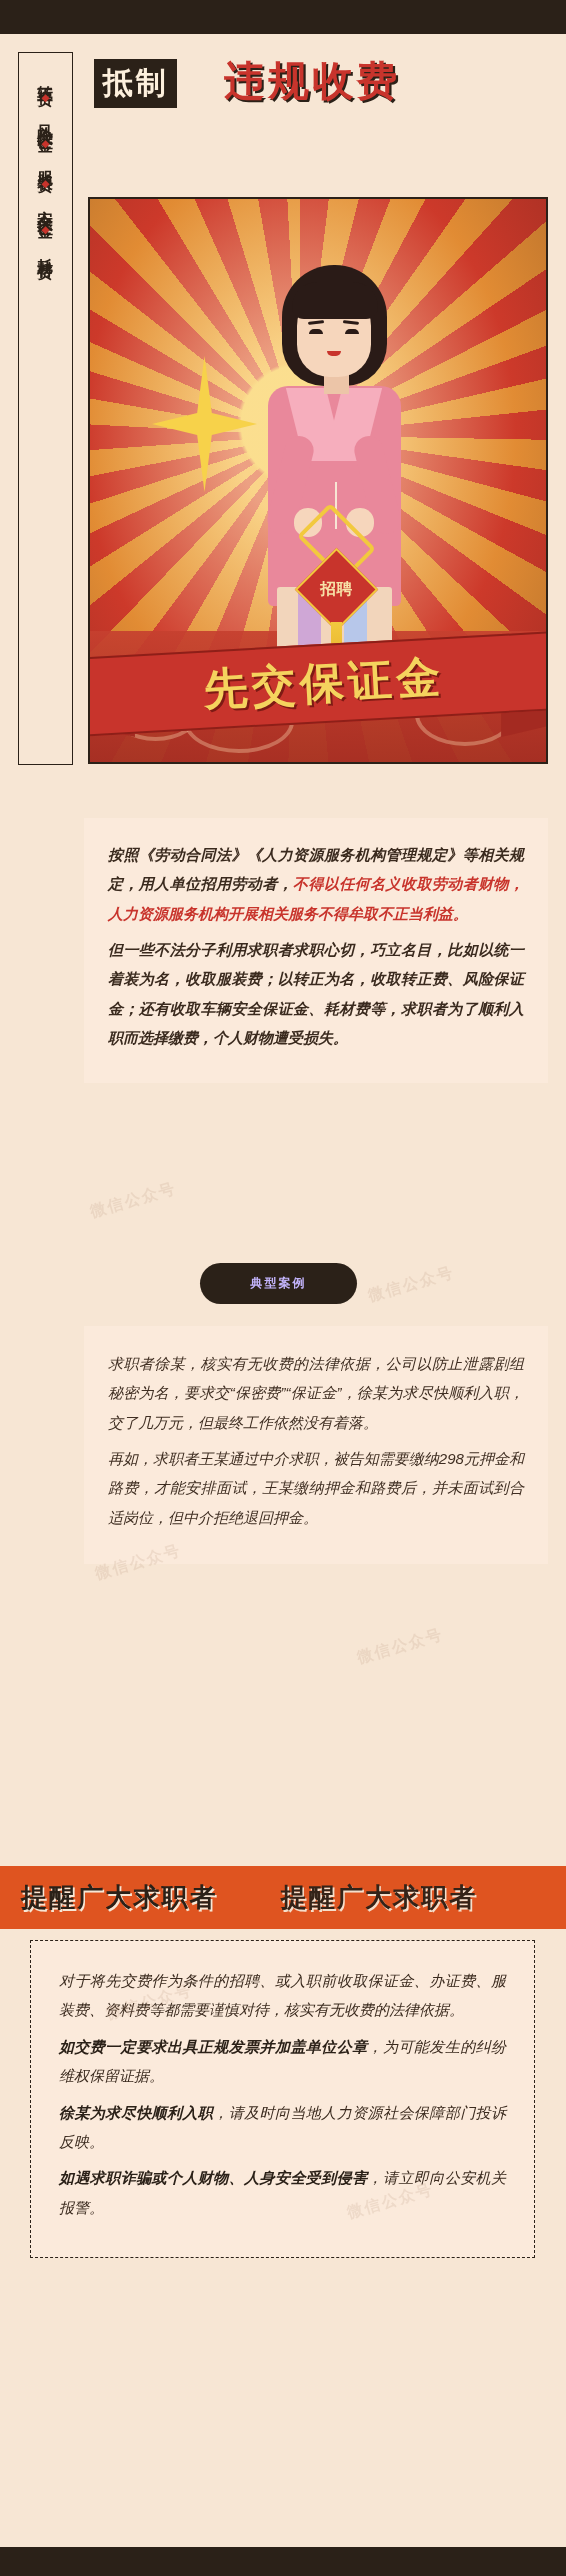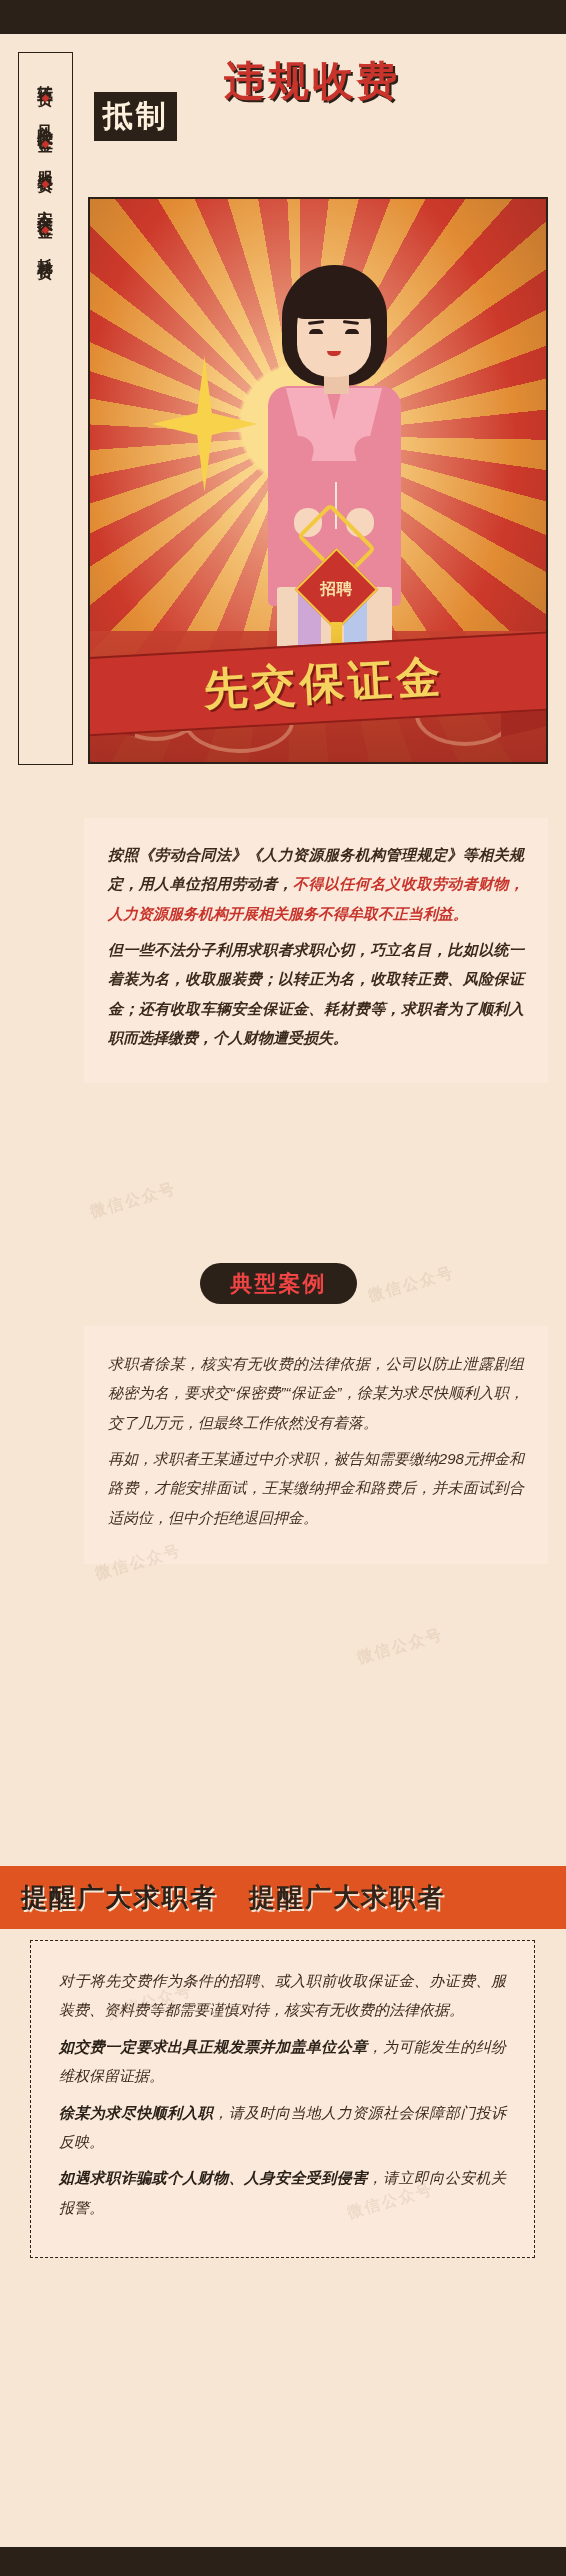--- a/index.html
+++ b/index.html
@@ -127,21 +127,20 @@
   }
   .tag-dark {
     position: absolute;
     left: 6.3px; top: 7.3px;
     background: #2b2118;
     color: #fdf0dd;
     font-size: 30px;
     font-weight: bold;
     padding: 4.2px 8.4px;
     letter-spacing: 3.1px;
-    margin-top: 33px;
   }
   .tag-red {
     position: absolute;
     left: 136px; top: 2.1px;
     color: #c8342c;
     font-size: 41px;
     font-weight: bold;
     letter-spacing: 3.1px;
     text-shadow: 2.1px 2.1px 0 #2b2118;
   }
@@ -325,21 +324,21 @@
     position: absolute;
     left: 200px;
     top: 1263px;
     width: 157px;
     height: 41px;
     background: #2b2118;
     border-radius: 21px;
     display: flex; align-items: center; justify-content: center;
   }
   .case-head span {
-    color: #ef4444; font-size: 22px; font-weight: bold; letter-spacing: 2.1px;
+    color: #c4b5fd; font-size: 12px; font-weight: bold; letter-spacing: 2.1px;
   }
   .card-case {
     position: absolute;
     left: 84px;
     top: 1326px;
     width: 464px;
     background: #fbeadb;
     padding: 23px 24px 25px 24px;
   }
   .card-case .para { font-weight: normal; color: #3f2e22; }
@@ -359,20 +358,21 @@
   .reminder-bar {
     position: absolute;
     left: 0;
     top: 1866px;
     width: 566px;
     height: 63px;
     background: #df5420;
     overflow: hidden;
     display: flex;
     align-items: center;
+    gap: 32px;
   }
   .reminder-bar .txt {
     font-size: 26px;
     font-weight: bold;
     color: #2b2118;
     letter-spacing: 2.1px;
     white-space: nowrap;
     margin-left: 21px;
     text-shadow: 1.6px 1.6px 0 #f7e6d4;
   }

